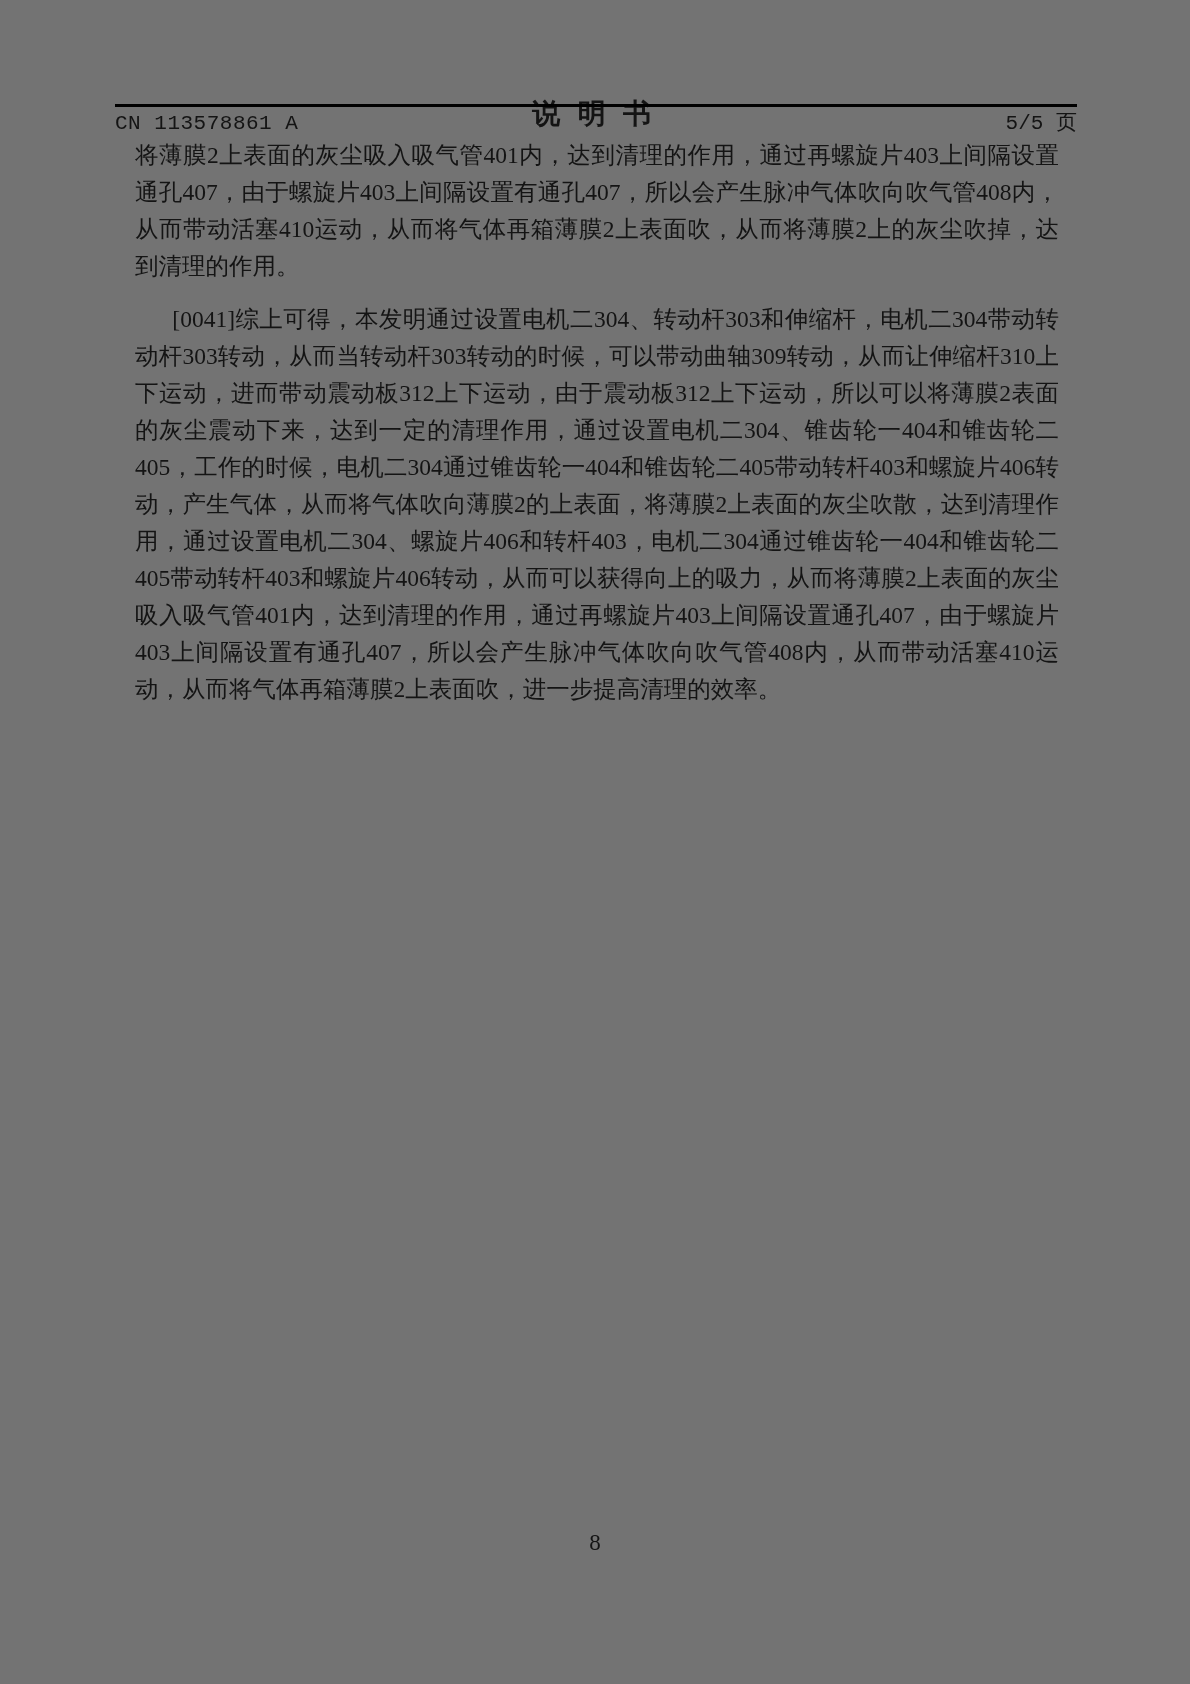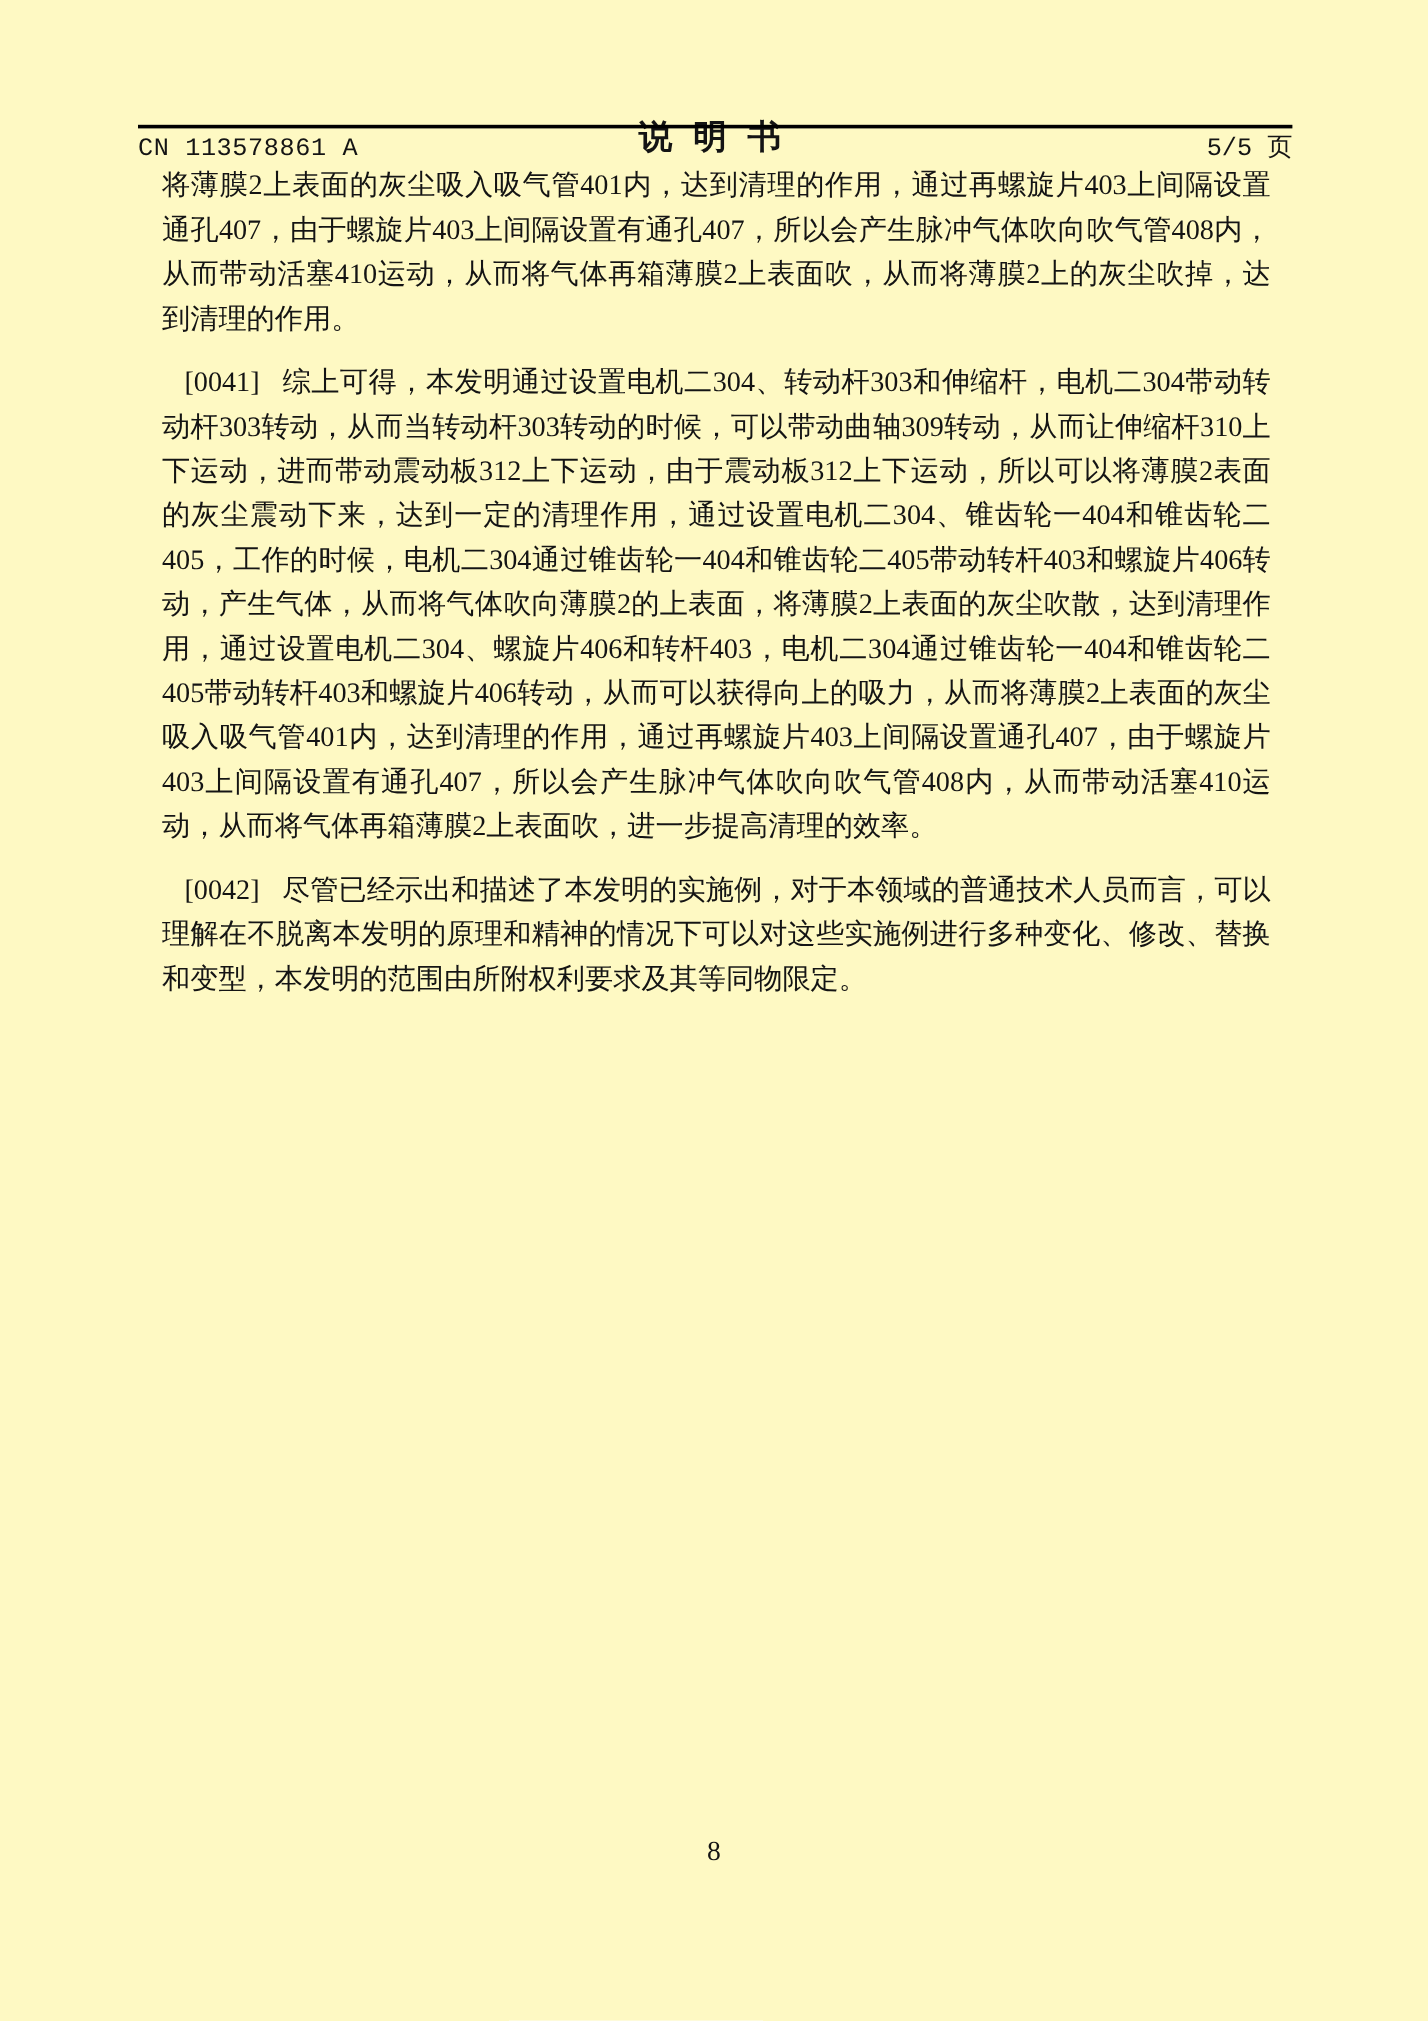--- a/index.html
+++ b/index.html
@@ -4,21 +4,21 @@
 <style>
   html, body {
     margin: 0;
     padding: 0;
     background: #ffffff;
   }
   .page {
     position: relative;
     width: 1190px;
     height: 1684px;
-    background: #fef9c3;
+    background: #737373;
     color: #141414;
     overflow: hidden;
     font-family: "Liberation Serif", "DejaVu Serif", serif;
   }
   
   .header {
     position: absolute;
     left: 115px;
     top: 58px;
     width: 962px;
@@ -71,21 +71,21 @@
     text-align: justify;
     color: #141414;
   }
   .content p {
     margin: 16px;
     padding: 0;
   }
   .para-label {
     display: inline-block;
     min-width: 100px;
-    text-align: center;
+    text-align: right;
   }
   .para-label:empty {
     display: none;
   }
   
   .footer-page-number {
     position: absolute;
     top: 1530px;
     left: 0;
     width: 1190px;
@@ -107,20 +107,17 @@
 
   <div class="header-rule"></div>
 
   <div class="content">
     <p class="para">
       <span>将薄膜2上表面的灰尘吸入吸气管401内，达到清理的作用，通过再螺旋片403上间隔设置通孔407，由于螺旋片403上间隔设置有通孔407，所以会产生脉冲气体吹向吹气管408内，从而带动活塞410运动，从而将气体再箱薄膜2上表面吹，从而将薄膜2上的灰尘吹掉，达到清理的作用。</span>
     </p>
     <p class="para">
       <span class="para-label">[0041]</span><span>综上可得，本发明通过设置电机二304、转动杆303和伸缩杆，电机二304带动转动杆303转动，从而当转动杆303转动的时候，可以带动曲轴309转动，从而让伸缩杆310上下运动，进而带动震动板312上下运动，由于震动板312上下运动，所以可以将薄膜2表面的灰尘震动下来，达到一定的清理作用，通过设置电机二304、锥齿轮一404和锥齿轮二405，工作的时候，电机二304通过锥齿轮一404和锥齿轮二405带动转杆403和螺旋片406转动，产生气体，从而将气体吹向薄膜2的上表面，将薄膜2上表面的灰尘吹散，达到清理作用，通过设置电机二304、螺旋片406和转杆403，电机二304通过锥齿轮一404和锥齿轮二405带动转杆403和螺旋片406转动，从而可以获得向上的吸力，从而将薄膜2上表面的灰尘吸入吸气管401内，达到清理的作用，通过再螺旋片403上间隔设置通孔407，由于螺旋片403上间隔设置有通孔407，所以会产生脉冲气体吹向吹气管408内，从而带动活塞410运动，从而将气体再箱薄膜2上表面吹，进一步提高清理的效率。</span>
     </p>
-    <p class="para">
-      <span class="para-label">[0042]</span><span>尽管已经示出和描述了本发明的实施例，对于本领域的普通技术人员而言，可以理解在不脱离本发明的原理和精神的情况下可以对这些实施例进行多种变化、修改、替换和变型，本发明的范围由所附权利要求及其等同物限定。</span>
-    </p>
   </div>
 
   <div class="footer-page-number">8</div>
 
 </div>
 
 </body></html>

